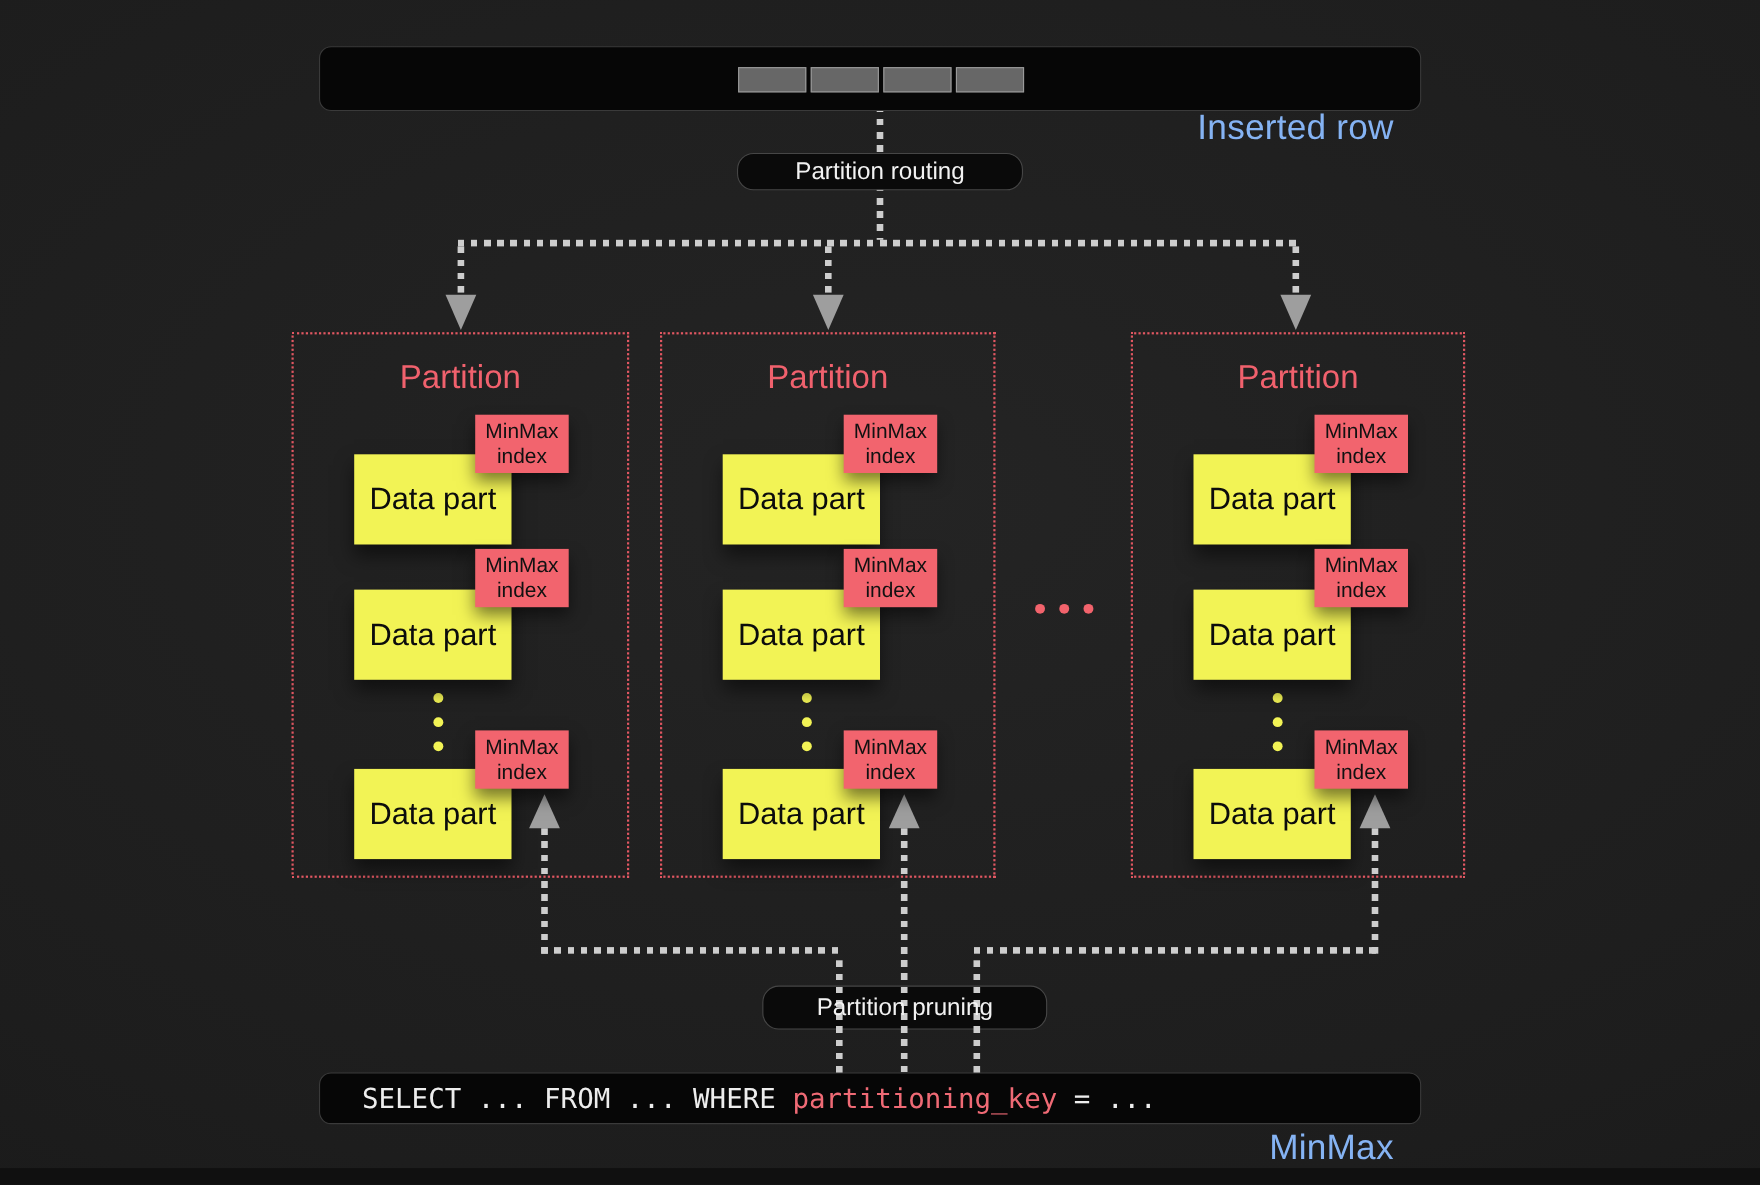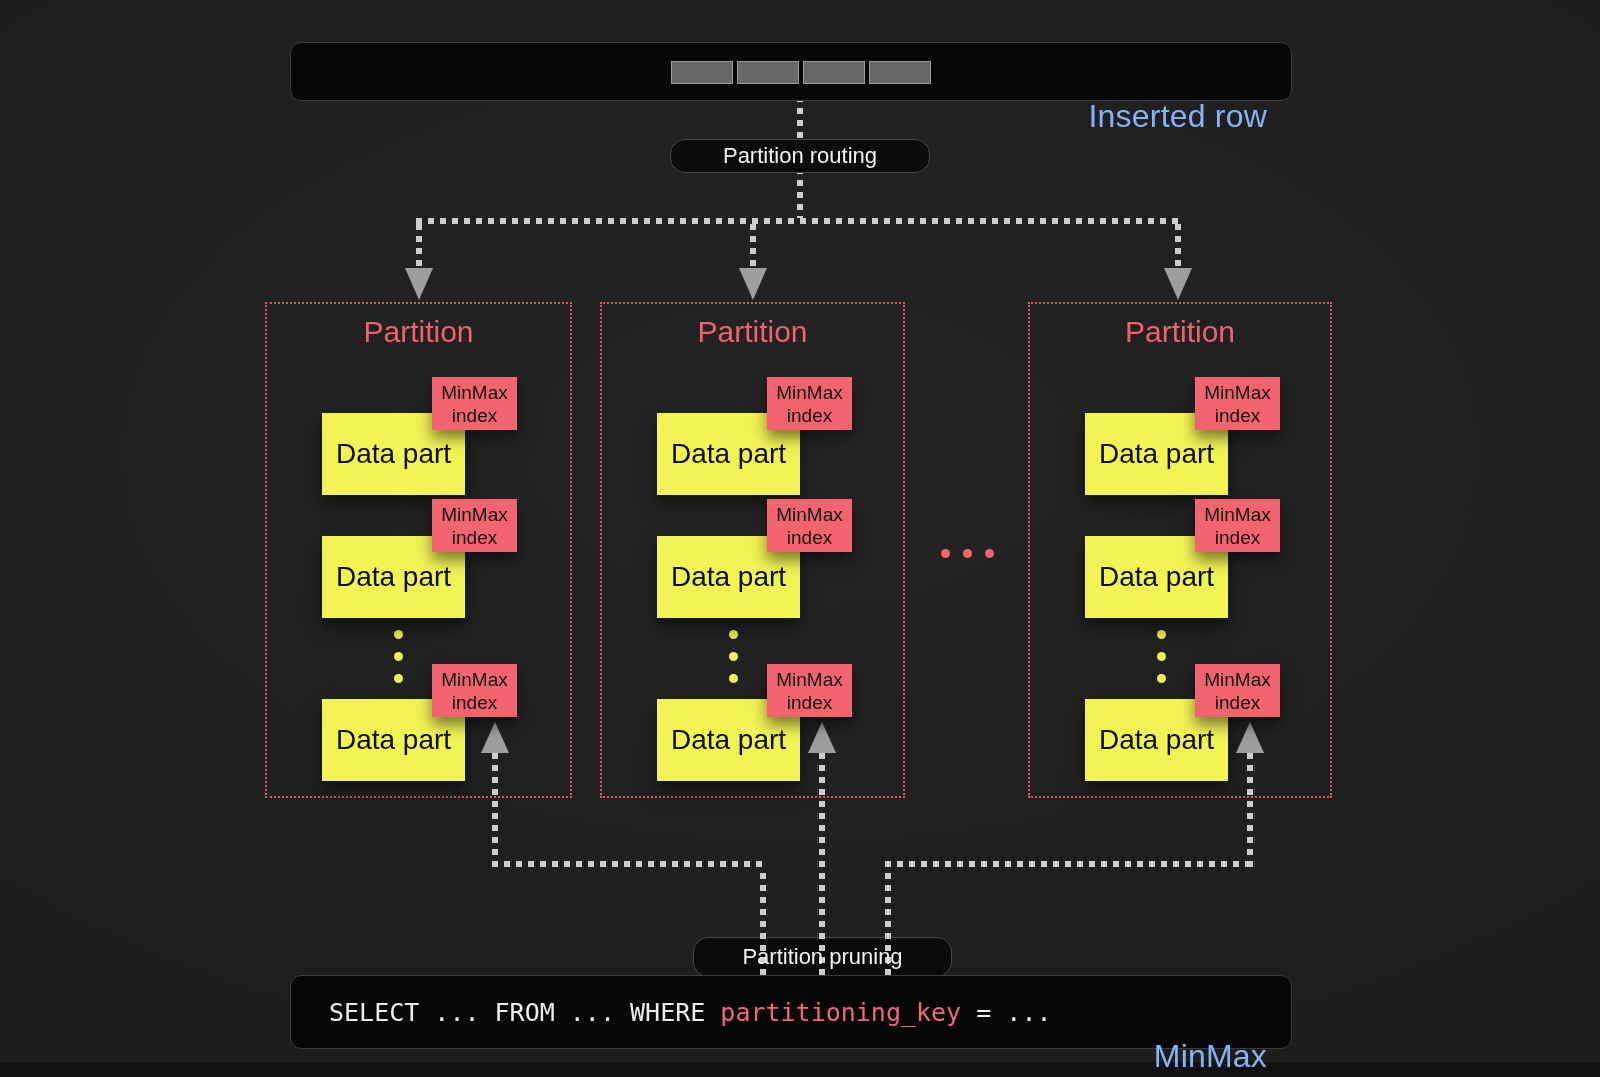--- a/index.html
+++ b/index.html
@@ -9,21 +9,21 @@
     font-family:"Liberation Sans", sans-serif;
   }
 
   
   .bigbar {
     position:absolute; left:290px; width:1002px; height:59px;
     background:#060606; border:1px solid #3a3a3a; border-radius:11px;
     box-sizing:border-box; z-index:3;
   }
   #inserted-row-bar { top:42px; }
-  #query-bar { top:975px; height:74px; }
+  #query-bar { top:975px; height:47px; }
   .bar-right-label {
     position:absolute; right:24px; top:50%; transform:translateY(-50%);
     color:#85b3f3; font-size:32px; letter-spacing:.2px;margin-top:44px;
   }
   .row-cells {
     position:absolute; left:380px; top:18px; width:260px; height:23px;
     display:flex; gap:4px;
   }
   .row-cell { flex:1; background:#676767; border:1px solid #9a9a9a; box-sizing:border-box; }
   .query-text {
@@ -34,21 +34,21 @@
   .query-text .key { color:#ef6a75; }
 
   
   .pill {
     position:absolute; background:#0a0a0a; border:1px solid #464646; border-radius:15px;
     color:#f2f2f2; font-size:22px; display:flex; align-items:center; justify-content:center;
     box-sizing:border-box;
     text-align:right;
   }
   #routing-label { left:670px; top:139px; width:260px; height:34px; z-index:2; }
-  #pruning-label { left:693px; top:896px; width:259px; height:40px;margin-top:41px; }
+  #pruning-label { left:693px; top:896px; width:259px; height:40px; }
   #pruning-label .pill-text { position:relative; z-index:3; }
 
   
   .vdots {
     position:absolute; width:6px; z-index:1;
     background-image:repeating-linear-gradient(to bottom, #cdcdcd 0 6px, transparent 6px 12px);
   }
   .hdots {
     position:absolute; height:6px; z-index:1;
     background-image:repeating-linear-gradient(to right, #cdcdcd 0 6px, transparent 6px 12px);
@@ -67,21 +67,21 @@
 
   
   .partition {
     position:absolute; top:302px; height:496px;
     border:2px dotted #e25762; box-sizing:border-box;
   }
   #partition-1 { left:265px; width:307px; }
   #partition-2 { left:600px; width:305px; }
   #partition-3 { left:1028px; width:304px; }
   .partition-title {
-    margin:0; padding-top:11px; text-align:center;
+    margin:12px; padding-top:11px; text-align:center;
     color:#f0616d; font-size:30px; font-weight:400;
   }
   .datapart {
     position:absolute; left:55px; width:143px; height:82px; z-index:1;
     background:#f2f355; color:#0c0c0c; font-size:28px;
     display:flex; align-items:center; justify-content:center;
     box-shadow:0 10px 16px rgba(0,0,0,.5);
   }
   .dp1 { top:109px; } .dp2 { top:232px; } .dp3 { top:395px; }
   .minmax {

